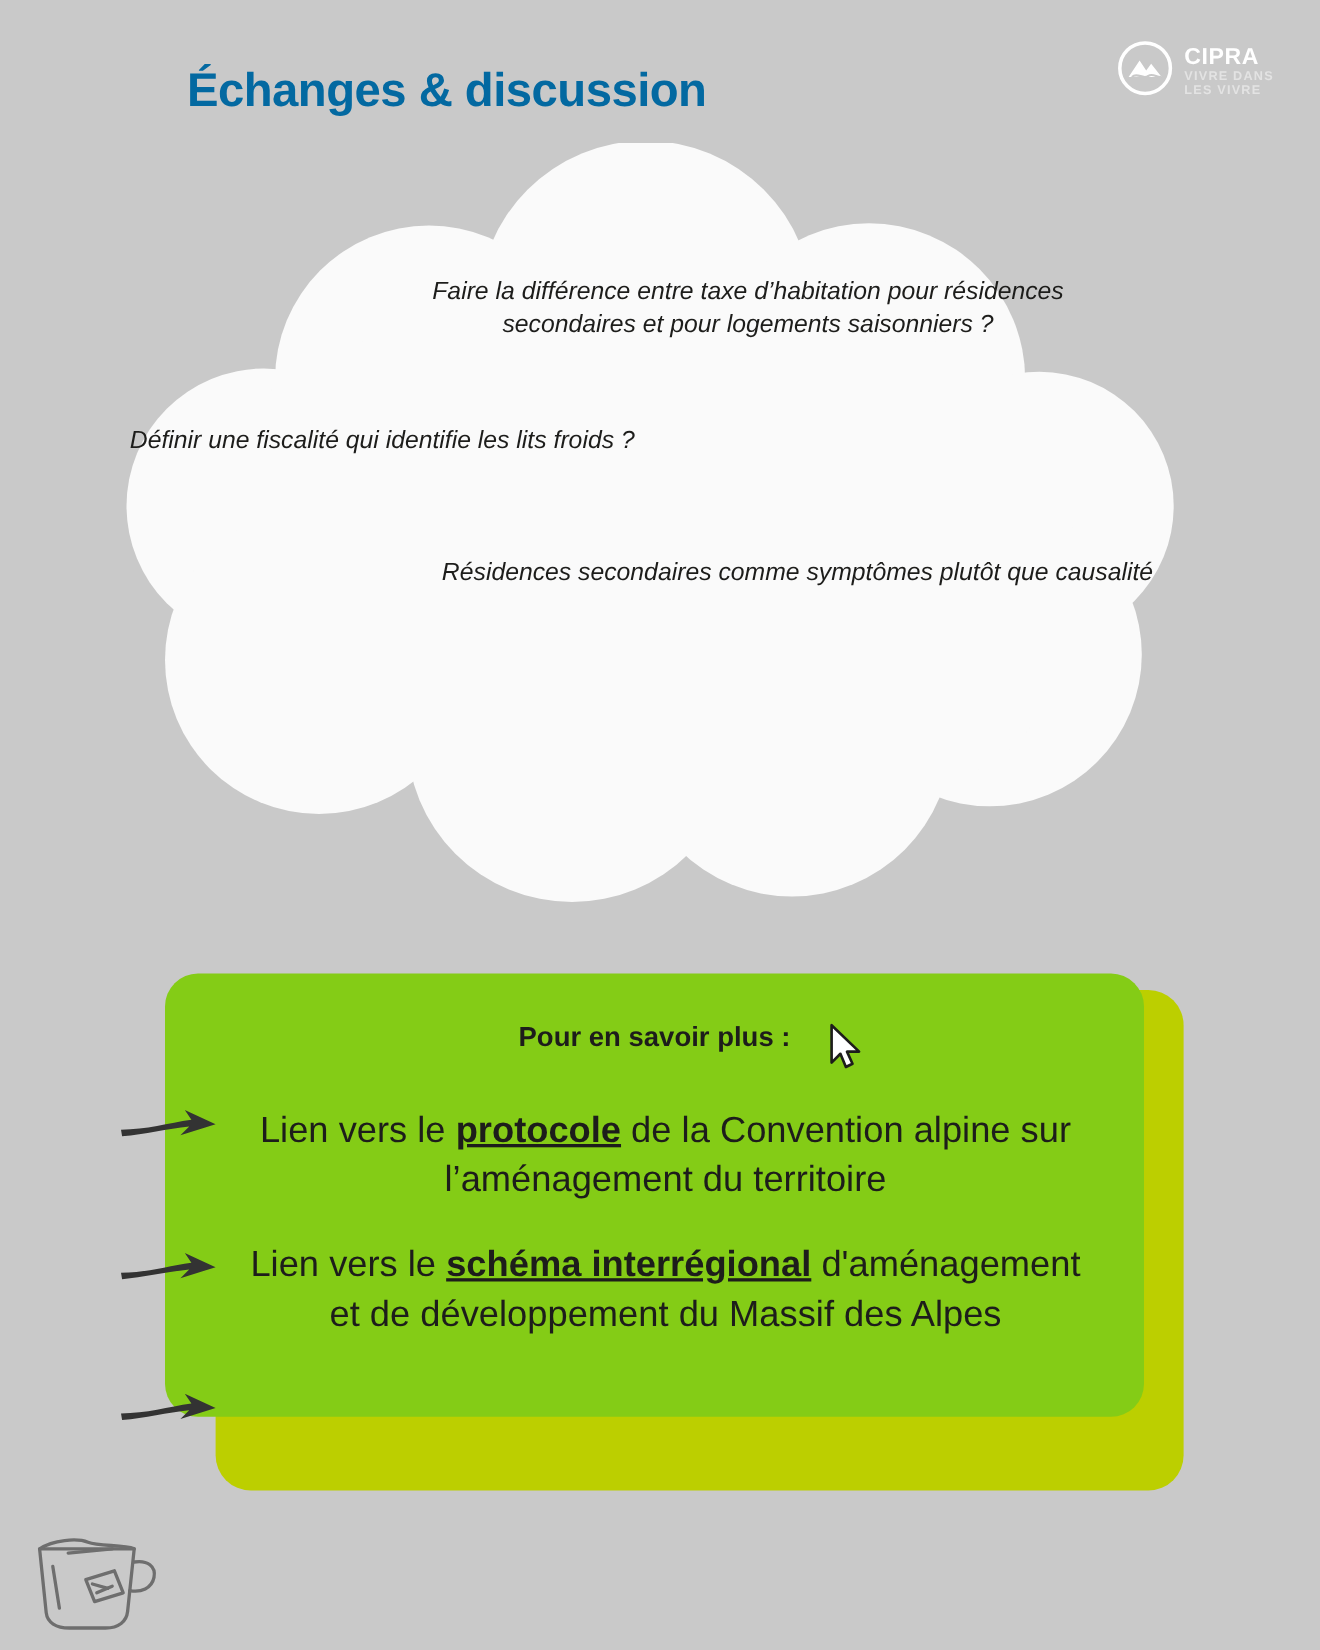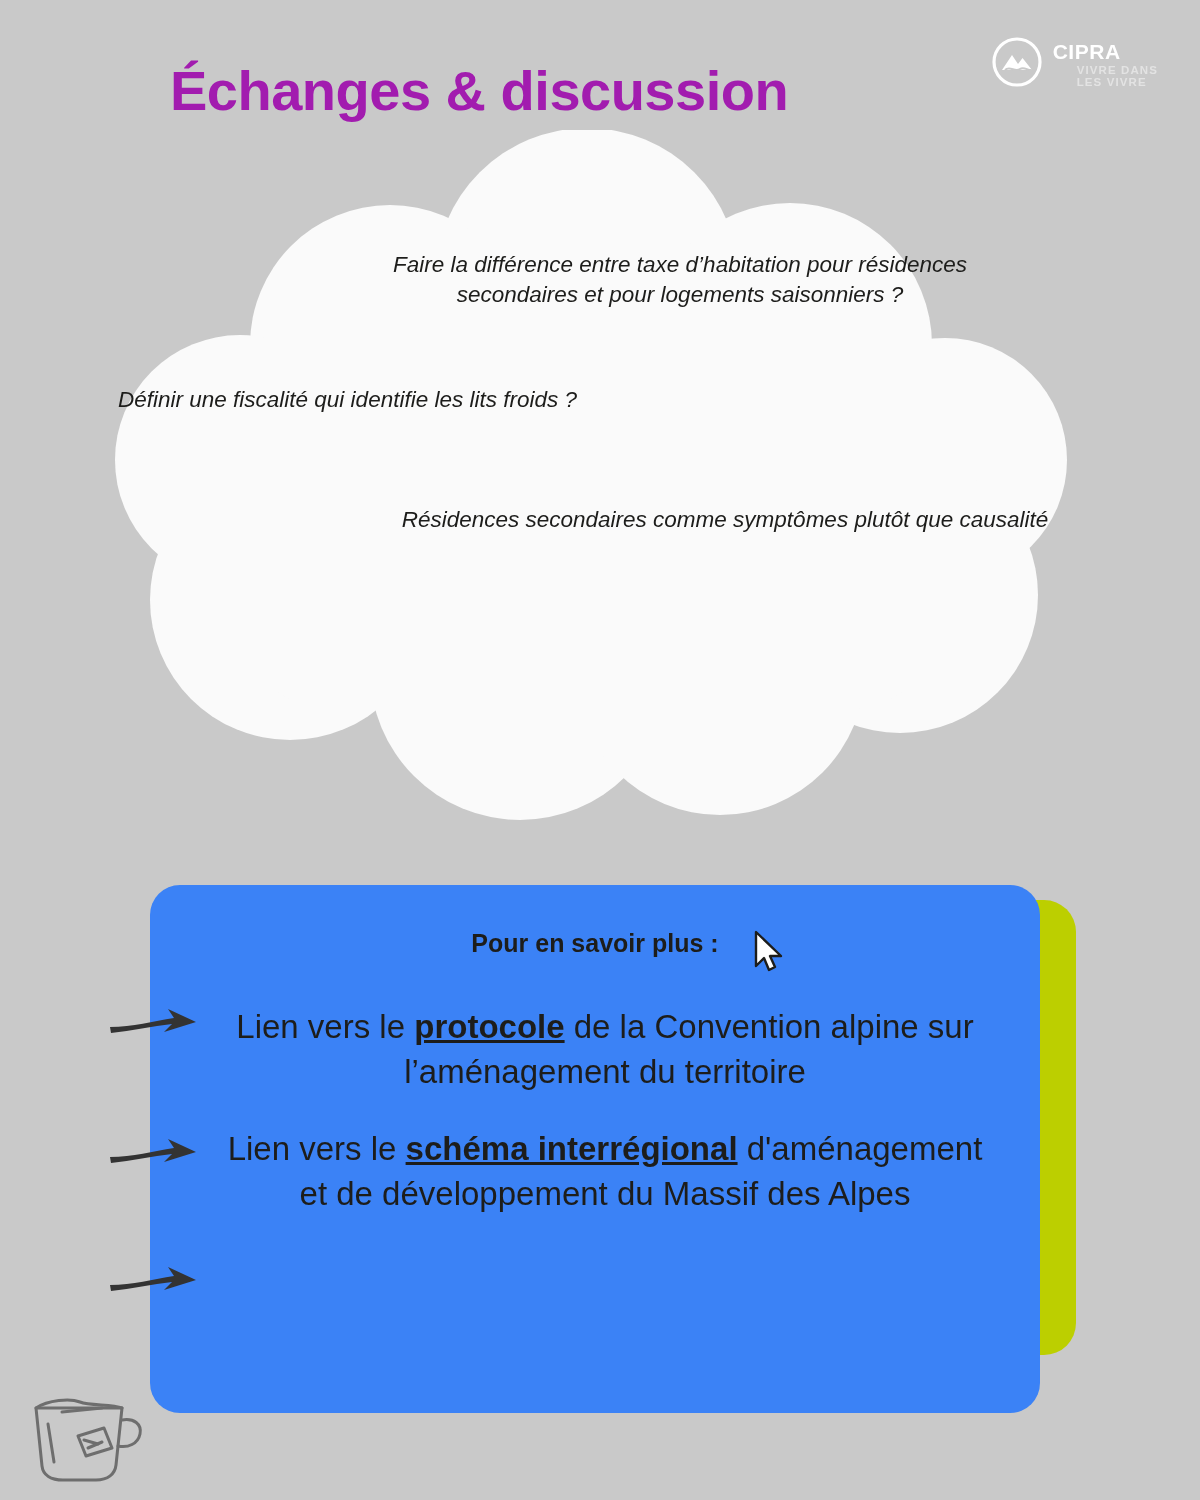--- a/index.html
+++ b/index.html
@@ -13,23 +13,23 @@
     font-family: "Liberation Sans", sans-serif;
     position: relative;
     overflow: hidden;
   }
 
   
   .slide-title {
     position: absolute;
     left: 170px;
     top: 58px;
-    font-size: 56px;
-    font-weight: bold;
-    color: #a21caf;
+    font-size: 43px;
+    font-weight: bold;
+    color: #0369a1;
     letter-spacing: -0.5px;
   }
 
   
   .logo {
     position: absolute;
     right: 42px;
     top: 36px;
     display: flex;
     align-items: flex-start;
@@ -48,21 +48,20 @@
     font-size: 21px;
     font-weight: bold;
     color: #ffffff;
     letter-spacing: 0.5px;
   }
   .logo-tag {
     font-size: 11.5px;
     font-weight: bold;
     color: #e3e3e3;
     letter-spacing: 1.1px;
-    margin-left: 24px;
   }
 
   
   .cloud-wrap {
     position: absolute;
     left: 100px;
     top: 130px;
     width: 975px;
     height: 690px;
   }
@@ -96,22 +95,22 @@
     width: 880px;
     height: 455px;
     background: #bccf00;
     border-radius: 32px;
   }
   .card {
     position: absolute;
     left: 150px;
     top: 885px;
     width: 890px;
-    height: 528px;
-    background: #3b82f6;
+    height: 403px;
+    background: #84cc16;
     border-radius: 30px;
   }
   .card-title {
     position: absolute;
     top: 44px;
     left: 0;
     width: 100%;
     text-align: center;
     font-size: 25px;
     font-weight: bold;

